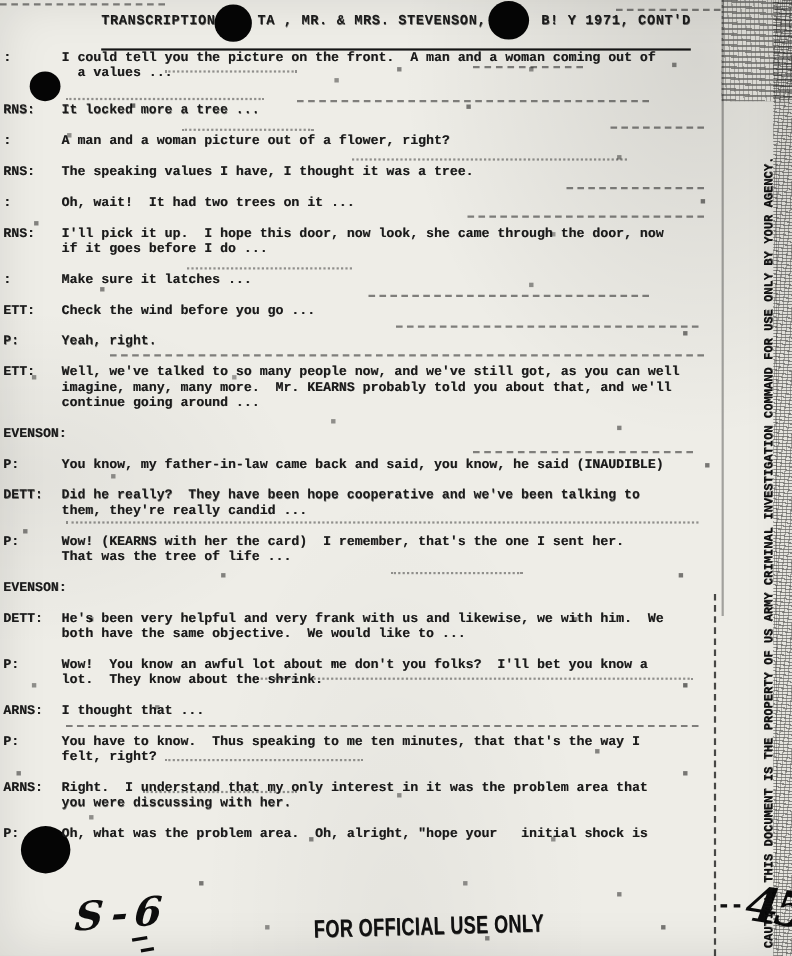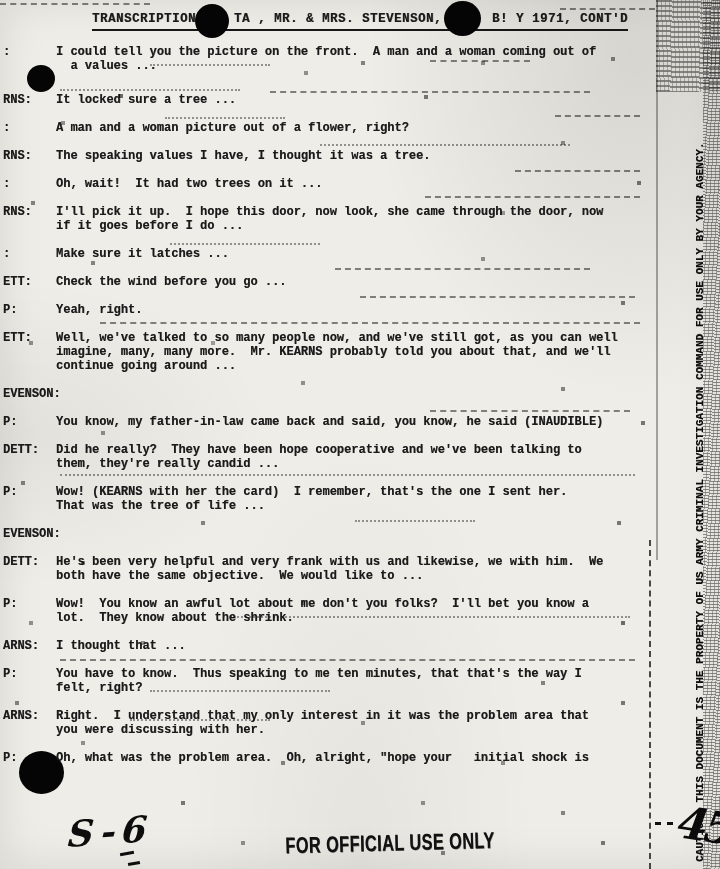--- a/index.html
+++ b/index.html
@@ -16,21 +16,21 @@
       radial-gradient(ellipse at 50% 98%, rgba(0,0,0,.04), transparent 35%),
       #eeede7;
     box-shadow: inset 0 0 45px rgba(0,0,0,.10);
     color:#1a1a1a;
   }
   
   .title{
     position:absolute;left:92px;top:12px;
     display:flex;align-items:flex-start;
     font-weight:700;font-size:12.5px;letter-spacing:.5px;
-    border-bottom:2.5px solid #161616;padding-bottom:3px;
+    border-bottom:2.5px solid #161616;padding-bottom:18px;
     white-space:pre;text-shadow:.4px .4px 0 rgba(0,0,0,.55);
   }
   .title .g1{width:38px;}
   .title .g2{width:34px;}
   
   .punch{position:absolute;background:#050505;border-radius:50%;}
   .punch.p1{left:195px;top:4px;width:34px;height:34px;}
   .punch.p2{left:444px;top:1px;width:37px;height:35px;}
   .punch.p3{left:27px;top:65px;width:28px;height:27px;}
   .punch.p4{left:19px;top:751px;width:45px;height:43px;}
@@ -138,21 +138,21 @@
 
   <div class="transcript" id="transcript">
     <div class="entry mb-lg">
       <span class="spk">:</span>
       <span class="txt">I could tell you the picture on the front.  A man and a woman coming out of
   a values ...</span>
     </div>
 
     <div class="entry">
       <span class="spk">RNS:</span>
-      <span class="txt">It locked sure a tree ...</span>
+      <span class="txt">It locked more a tree ...</span>
     </div>
 
     <div class="entry">
       <span class="spk">:</span>
       <span class="txt">A man and a woman picture out of a flower, right?</span>
     </div>
 
     <div class="entry">
       <span class="spk">RNS:</span>
       <span class="txt">The speaking values I have, I thought it was a tree.</span>

